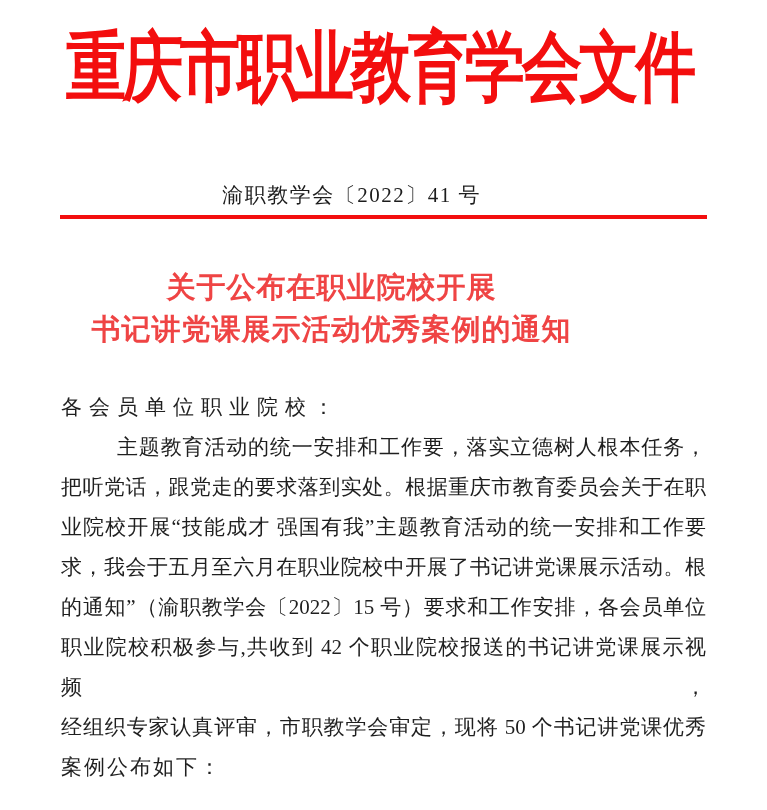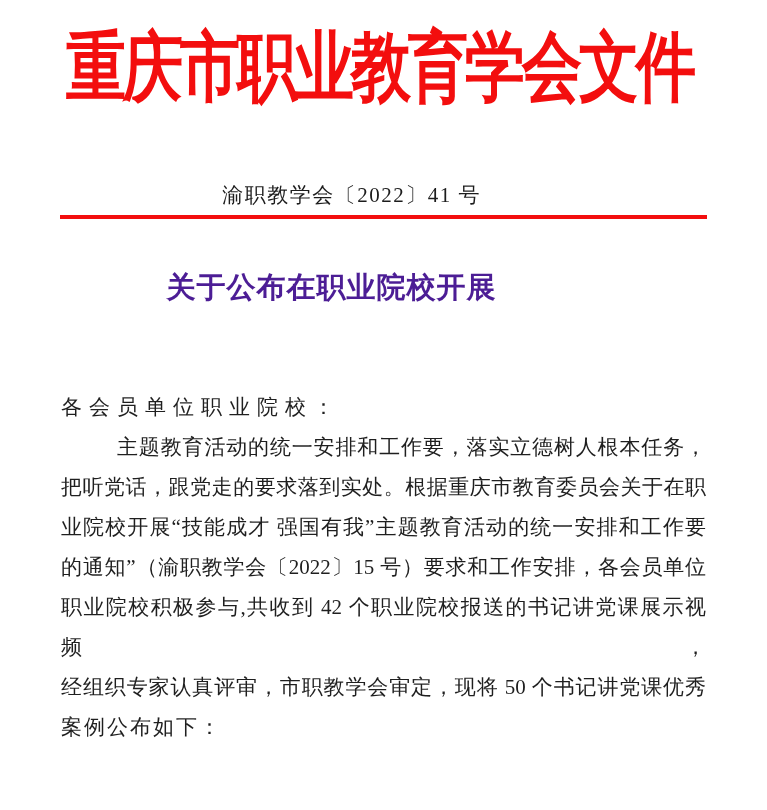--- a/index.html
+++ b/index.html
@@ -61,21 +61,21 @@
     position: absolute;
     top: 266px;
     left: 0;
     width: 663px;
     text-align: center;
     font-family: Liberation Sans, sans-serif;
     font-weight: 700;
     font-size: 29px;
     line-height: 42px;
     letter-spacing: 1px;
-    color: #4c1d95;
+    color: #ef4444;
   }
 
   
   .body-block {
     position: absolute;
     top: 387px;
     left: 61px;
     width: 645px;
     font-size: 21px;
     line-height: 40px;
@@ -103,26 +103,28 @@
 <div class="page">
 
   <div class="org-title" style="color: rgb(243, 14, 14);">重庆市职业教育学会文件</div>
 
   <div class="doc-number">渝职教学会〔2022〕41 号</div>
 
   <div class="red-rule" style="background: rgb(243, 14, 14);"></div>
 
   <div class="doc-title">
     <div>关于公布在职业院校开展</div>
+    <div>书记讲党课展示活动优秀案例的通知</div>
   </div>
 
   <div class="body-block">
     <div class="salutation">各会员单位职业院校：</div>
     <div class="para-line first">主题教育活动的统一安排和工作要，落实立德树人根本任务，</div>
     <div class="para-line">把听党话，跟党走的要求落到实处。根据重庆市教育委员会关于在职</div>
     <div class="para-line">业院校开展“技能成才 强国有我”主题教育活动的统一安排和工作要</div>
+    <div class="para-line">求，我会于五月至六月在职业院校中开展了书记讲党课展示活动。根</div>
     <div class="para-line">的通知”（渝职教学会〔2022〕15 号）要求和工作安排，各会员单位</div>
     <div class="para-line">职业院校积极参与,共收到 42 个职业院校报送的书记讲党课展示视频，</div>
     <div class="para-line">经组织专家认真评审，市职教学会审定，现将 50 个书记讲党课优秀</div>
     <div class="para-line last">案例公布如下：</div>
   </div>
 
 </div>
 
 </body></html>

